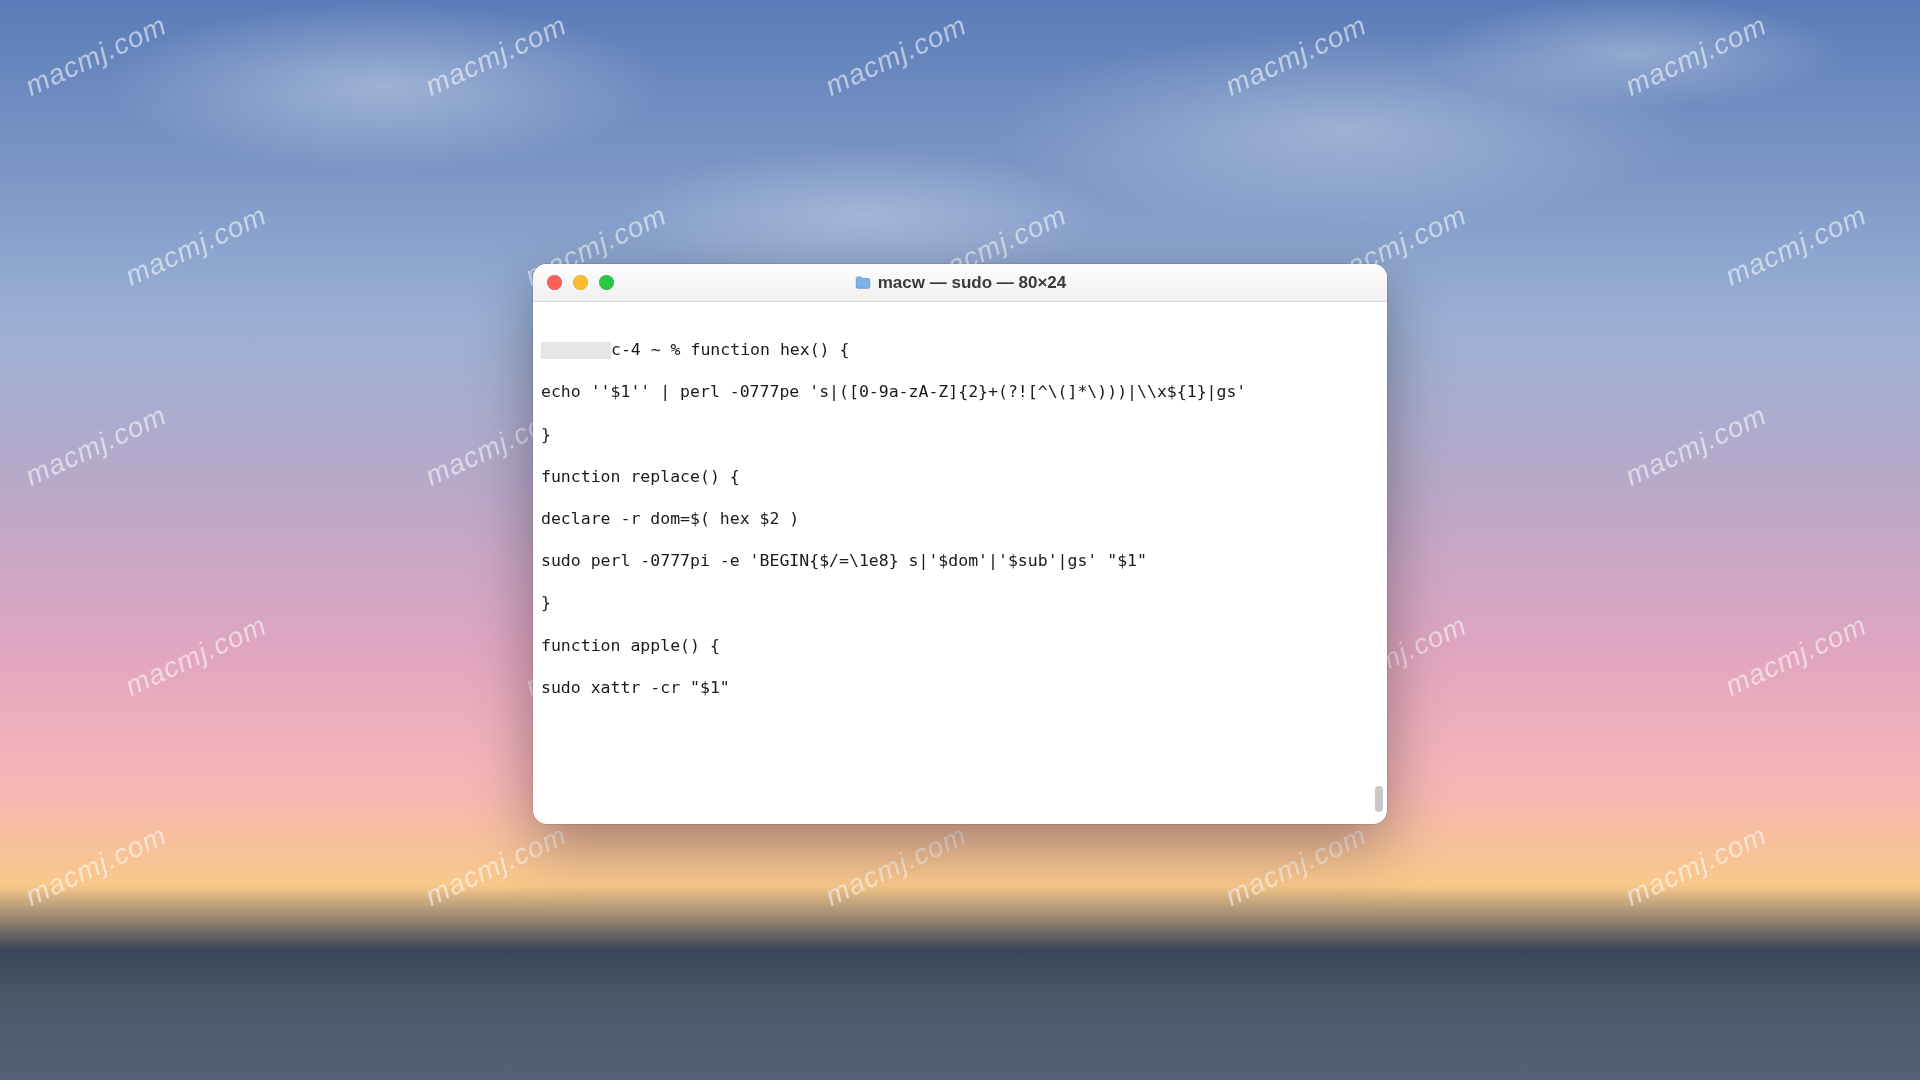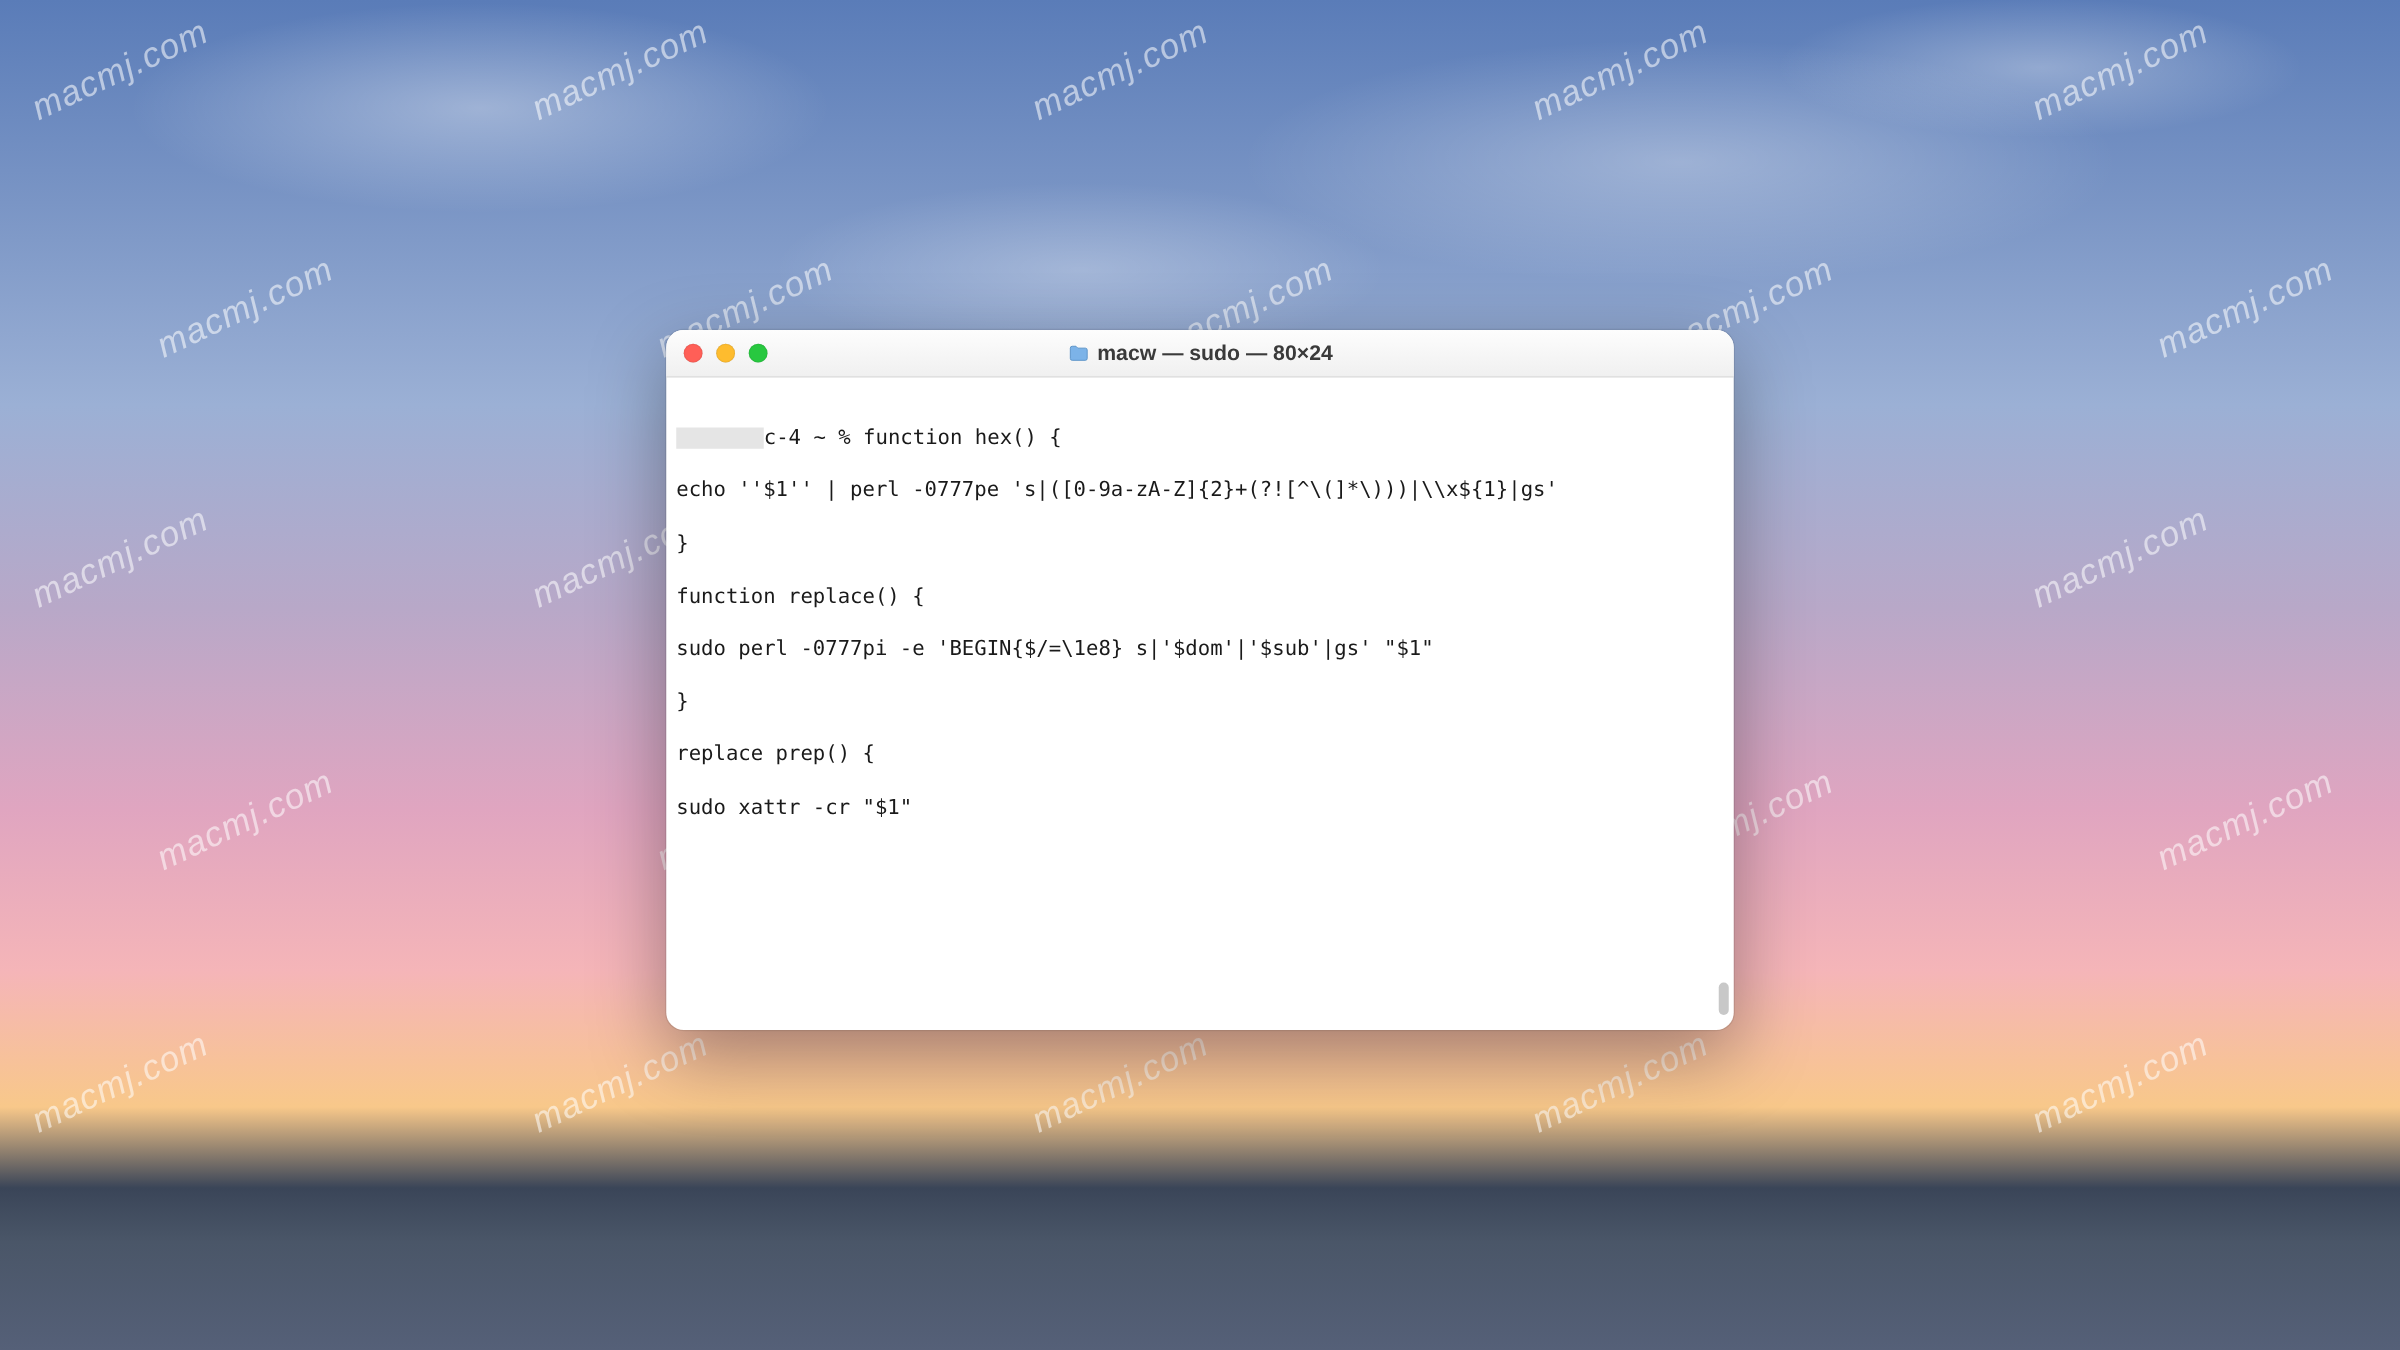--- a/index.html
+++ b/index.html
@@ -169,23 +169,24 @@
         </svg>
         <span>macw — sudo — 80×24</span>
       </div>
     </div>
 
     <div class="terminal-body">
 <div class="line"><span class="redact"></span><span>c-4 ~ % </span><span>function hex() {</span></div>
 <div class="line">echo ''$1'' | perl -0777pe 's|([0-9a-zA-Z]{2}+(?![^\(]*\)))|\\x${1}|gs'</div>
 <div class="line">}</div>
 <div class="line">function replace() {</div>
+<div class="line">declare -r dom=$( hex $2 )</div>
 <div class="line">sudo perl -0777pi -e 'BEGIN{$/=\1e8} s|'$dom'|'$sub'|gs' "$1"</div>
 <div class="line">}</div>
-<div class="line">replace prep() {</div>
+<div class="line">function apple() {</div>
 <div class="line">sudo xattr -cr "$1"</div>
 
 
 
 
 
 
 
 
 

